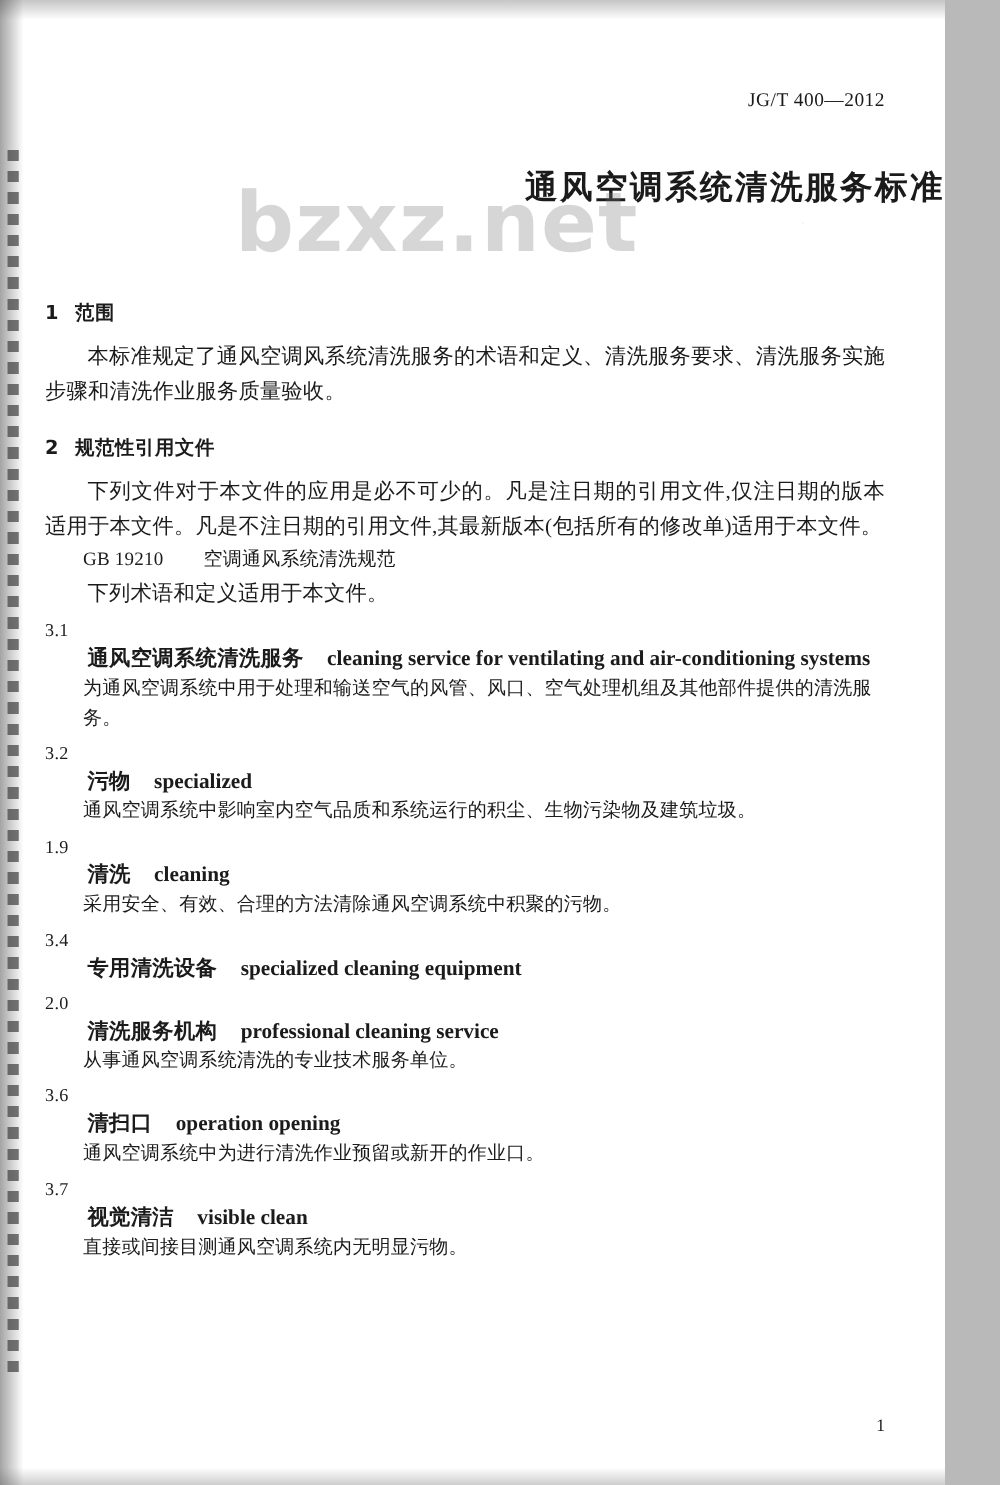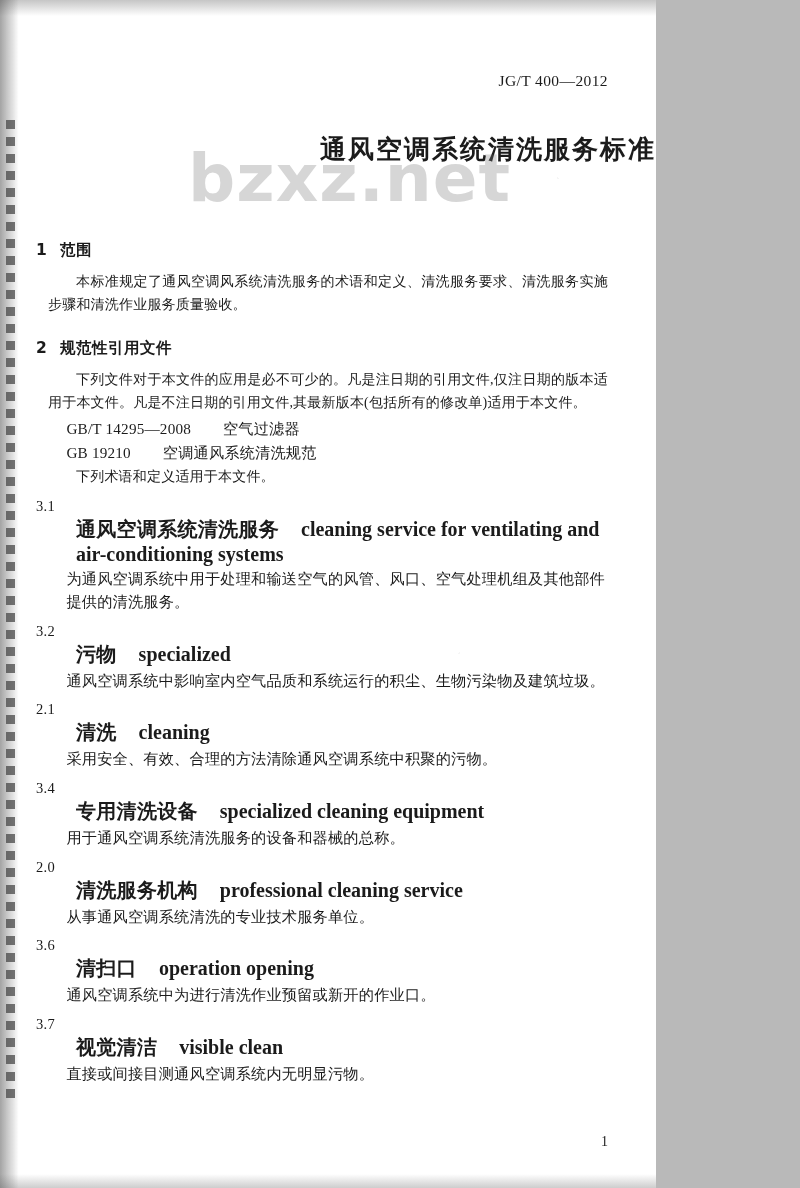--- a/index.html
+++ b/index.html
@@ -2,21 +2,21 @@
 <html><head>
 <meta charset="utf-8">
 <style>
   html, body {
     margin: 0;
     padding: 0;
     background: #b9b9b9;
   }
   .page {
     position: relative;
-    width: 656px;
+    width: 756px;
     height: 1188px;
     background: #ffffff;
     overflow: hidden;
     font-family: "Liberation Serif", "DejaVu Serif", serif;
     color: #1b1b1b;
   }
   
   .scan-edge-left {
     position: absolute;
     top: 0; left: 0;
@@ -95,44 +95,44 @@
   .sec-head {
     font-size: 15.5px;
     font-weight: bold;
     font-family: "DejaVu Sans", "Liberation Sans", sans-serif;
     margin: 22px 0 10px 0;
     letter-spacing: .5px;
   }
   .sec-head .num { display: inline-block; width: 24px; }
 
   p.para {
-    font-size: 14px;
+    font-size: 17px;
     line-height: 1.62;
-    margin: 0 0 2px 12px;
+    margin: 0 0 2px 0;
     text-indent: 2em;
     text-align: justify;
     letter-spacing: .2px;
   }
 
   .ref-line {
     font-size: 15.2px;
     line-height: 1.56;
     margin: 0 0 1px 0;
     padding-left: 2em;
     letter-spacing: .2px;
   }
   .ref-line .gap { display: inline-block; width: 2.1em; }
 
   .term-num {
     font-size: 14.5px;
     margin: 9px 0 1px 0;
     letter-spacing: .3px;
   }
   .term-title {
-    font-size: 20px;
+    font-size: 17px;
     font-weight: bold;
     margin: 0 0 1px 0;
     padding-left: 2em;
     letter-spacing: .3px;
   }
   .term-title .en {
     font-weight: bold;
     font-family: "Liberation Serif", serif;
     letter-spacing: 0;
   }
@@ -186,51 +186,47 @@
     <div class="sec-head">
       <span class="num">1</span><span>范围</span>
     </div>
     <p class="para">本标准规定了通风空调风系统清洗服务的术语和定义、清洗服务要求、清洗服务实施步骤和清洗作业服务质量验收。</p>
 
     <div class="sec-head">
       <span class="num">2</span><span>规范性引用文件</span>
     </div>
     <p class="para">下列文件对于本文件的应用是必不可少的。凡是注日期的引用文件,仅注日期的版本适用于本文件。凡是不注日期的引用文件,其最新版本(包括所有的修改单)适用于本文件。</p>
     <p class="ref-line">
-      <span>GB/T 14295—2008</span><span class="gap"></span><span>空气过滤器</span>
-    </p>
-    <p class="ref-line">
       <span>GB 19210</span><span class="gap"></span><span>空调通风系统清洗规范</span>
     </p>
 
     <p class="para">下列术语和定义适用于本文件。</p>
 
     <div class="term-num">3.1</div>
     <div class="term-title">
       <span>通风空调系统清洗服务</span><span class="sp"></span><span class="en">cleaning service for ventilating and air-conditioning systems</span>
     </div>
     <p class="term-def">为通风空调系统中用于处理和输送空气的风管、风口、空气处理机组及其他部件提供的清洗服务。</p>
 
     <div class="term-num">3.2</div>
     <div class="term-title">
       <span>污物</span><span class="sp"></span><span class="en">specialized</span>
     </div>
     <p class="term-def">通风空调系统中影响室内空气品质和系统运行的积尘、生物污染物及建筑垃圾。</p>
 
-    <div class="term-num">2.1</div>
+    <div class="term-num">1.9</div>
     <div class="term-title">
       <span>清洗</span><span class="sp"></span><span class="en">cleaning</span>
     </div>
     <p class="term-def">采用安全、有效、合理的方法清除通风空调系统中积聚的污物。</p>
 
     <div class="term-num">3.4</div>
     <div class="term-title">
       <span>专用清洗设备</span><span class="sp"></span><span class="en">specialized cleaning equipment</span>
     </div>
-    <p class="term-def">用于通风空调系统清洗服务的设备和器械的总称。</p>
 
     <div class="term-num">2.0</div>
     <div class="term-title">
       <span>清洗服务机构</span><span class="sp"></span><span class="en">professional cleaning service</span>
     </div>
     <p class="term-def">从事通风空调系统清洗的专业技术服务单位。</p>
 
     <div class="term-num">3.6</div>
     <div class="term-title">
       <span>清扫口</span><span class="sp"></span><span class="en">operation opening</span>

